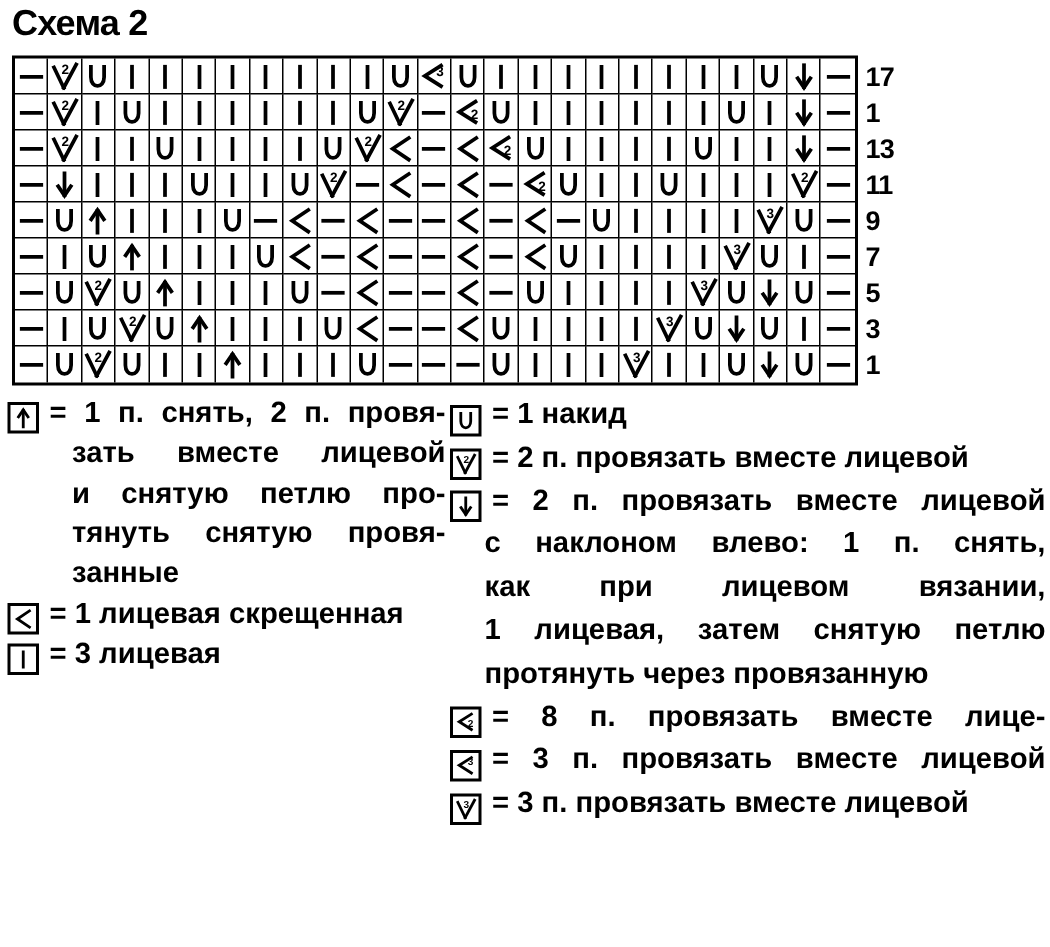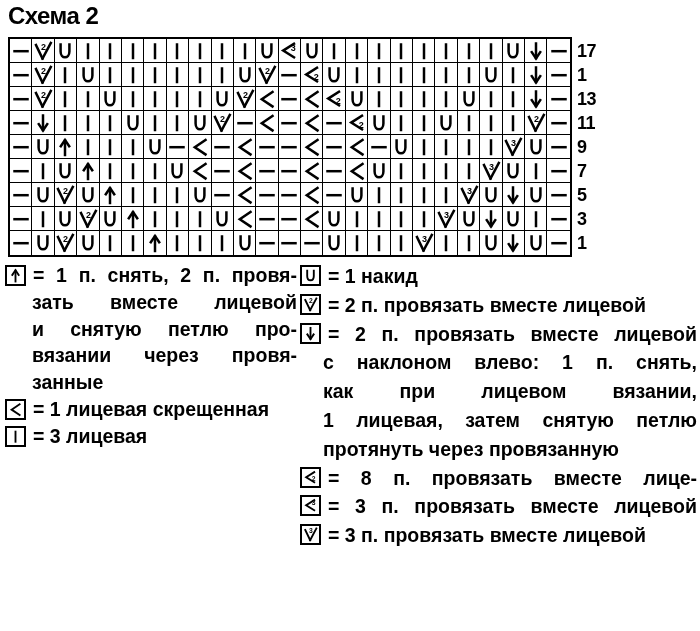--- a/index.html
+++ b/index.html
@@ -10,25 +10,25 @@
   .cell{border-right:1.6px solid #000;border-bottom:1.6px solid #000;display:flex;align-items:center;justify-content:center;box-sizing:border-box;}
   .cell.lastcol{border-right:none;}
   .cell.lastrow{border-bottom:none;}
   .rowlabels{position:absolute;left:577px;top:39px;display:flex;flex-direction:column;}
   .rowlabel{height:24px;line-height:24px;font-size:18px;font-weight:bold;letter-spacing:-0.5px;}
   
   .legend-col{position:absolute;font-weight:bold;}
   #legend-left{left:5px;top:262px;width:292px;font-size:19.5px;line-height:26.8px;}
   #legend-right{left:300px;top:262px;width:397px;font-size:19.5px;line-height:28.8px;}
   .entry{position:relative;}
-  .entry .firstline{display:flex;align-items:flex-start;}
+  .entry .firstline{display:flex;align-items:flex-end;}
   .symbox{flex:0 0 auto;width:17px;height:17px;border:2px solid #000;display:inline-flex;align-items:center;justify-content:center;margin-top:3px;margin-right:7px;background:#fff;}
   .entry .l1{flex:1;}
   .cont{display:block;}
-  #legend-left .cont{margin-left:27px;}
+  #legend-left .cont{margin-left:43px;}
   #legend-right .cont{margin-left:23px;}
   .just{text-align:justify;text-align-last:justify;}
   svg{display:block;}
   svg text{font-family:"Liberation Sans",sans-serif;font-weight:bold;}
 </style>
 </head>
 <body>
 
 <div class="title">Схема 2</div>
 
@@ -1223,21 +1223,21 @@
         <span class="symbox">
           <svg width="15" height="17" viewBox="0 0 20 22">
             <line x1="10" y1="4.5" x2="10" y2="19" stroke="#000" stroke-width="2.5" fill="none" stroke-linecap="square"></line>
             <path d="M5.8 10.2 L10 4 L14.2 10.2" stroke="#000" stroke-width="2.5" fill="none" stroke-linecap="square"></path>
           </svg>
         </span>
         <span class="l1 just">= 1 п. снять, 2 п. провя-</span>
       </div>
       <div class="cont just">зать вместе лицевой</div>
       <div class="cont just">и снятую петлю про-</div>
-      <div class="cont just">вязании через провя-</div>
+      <div class="cont just">тянуть снятую провя-</div>
       <div class="cont">занные</div>
     </div>
     <div class="entry">
       <div class="firstline">
         <span class="symbox">
           <svg width="15" height="17" viewBox="0 0 20 22">
             <path d="M15.5 4 L4.8 11.2 L15.5 18.4" stroke="#000" stroke-width="2.5" fill="none" stroke-linecap="square"></path>
           </svg>
         </span>
         <span class="l1">= 1 лицевая скрещенная</span>

